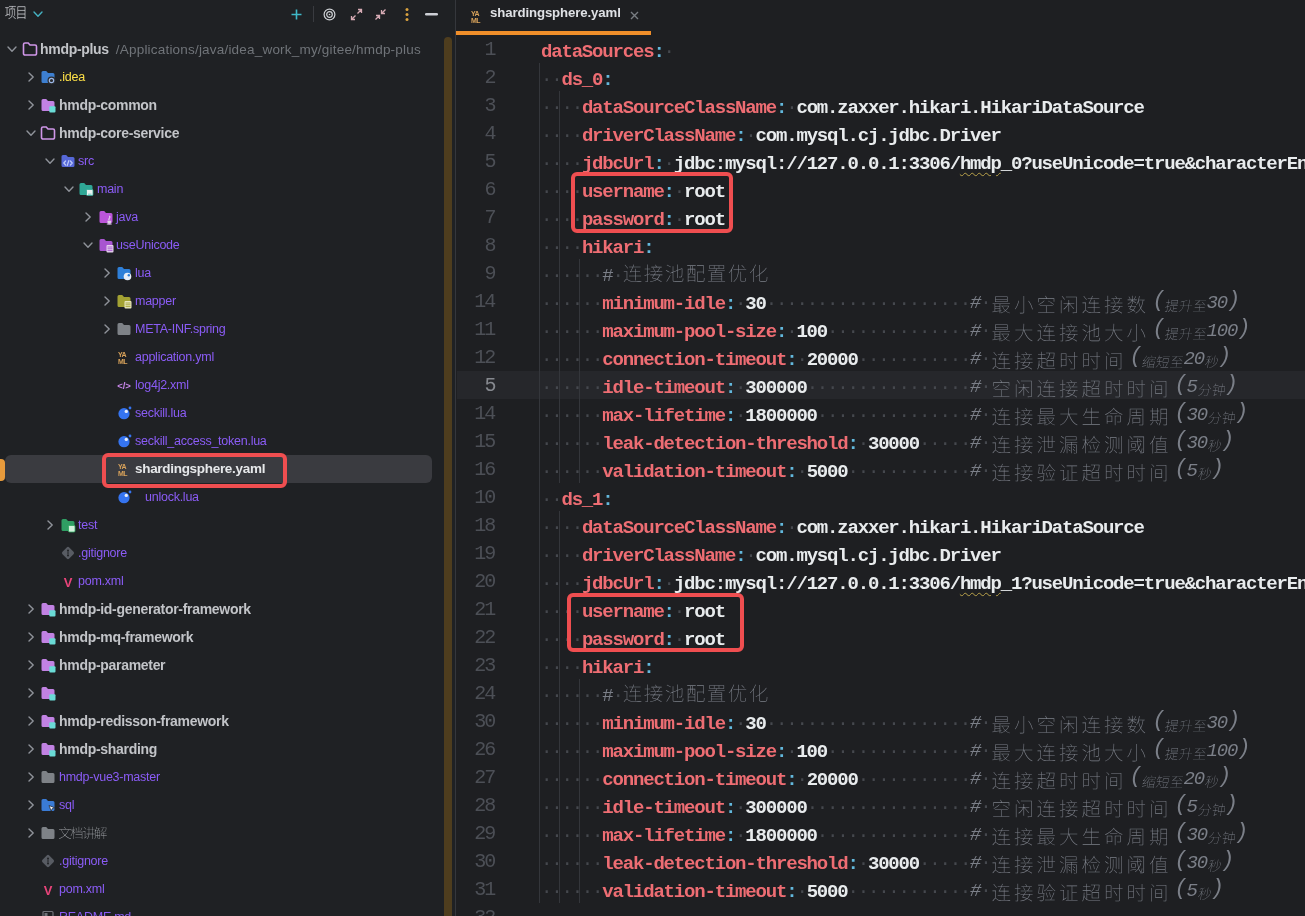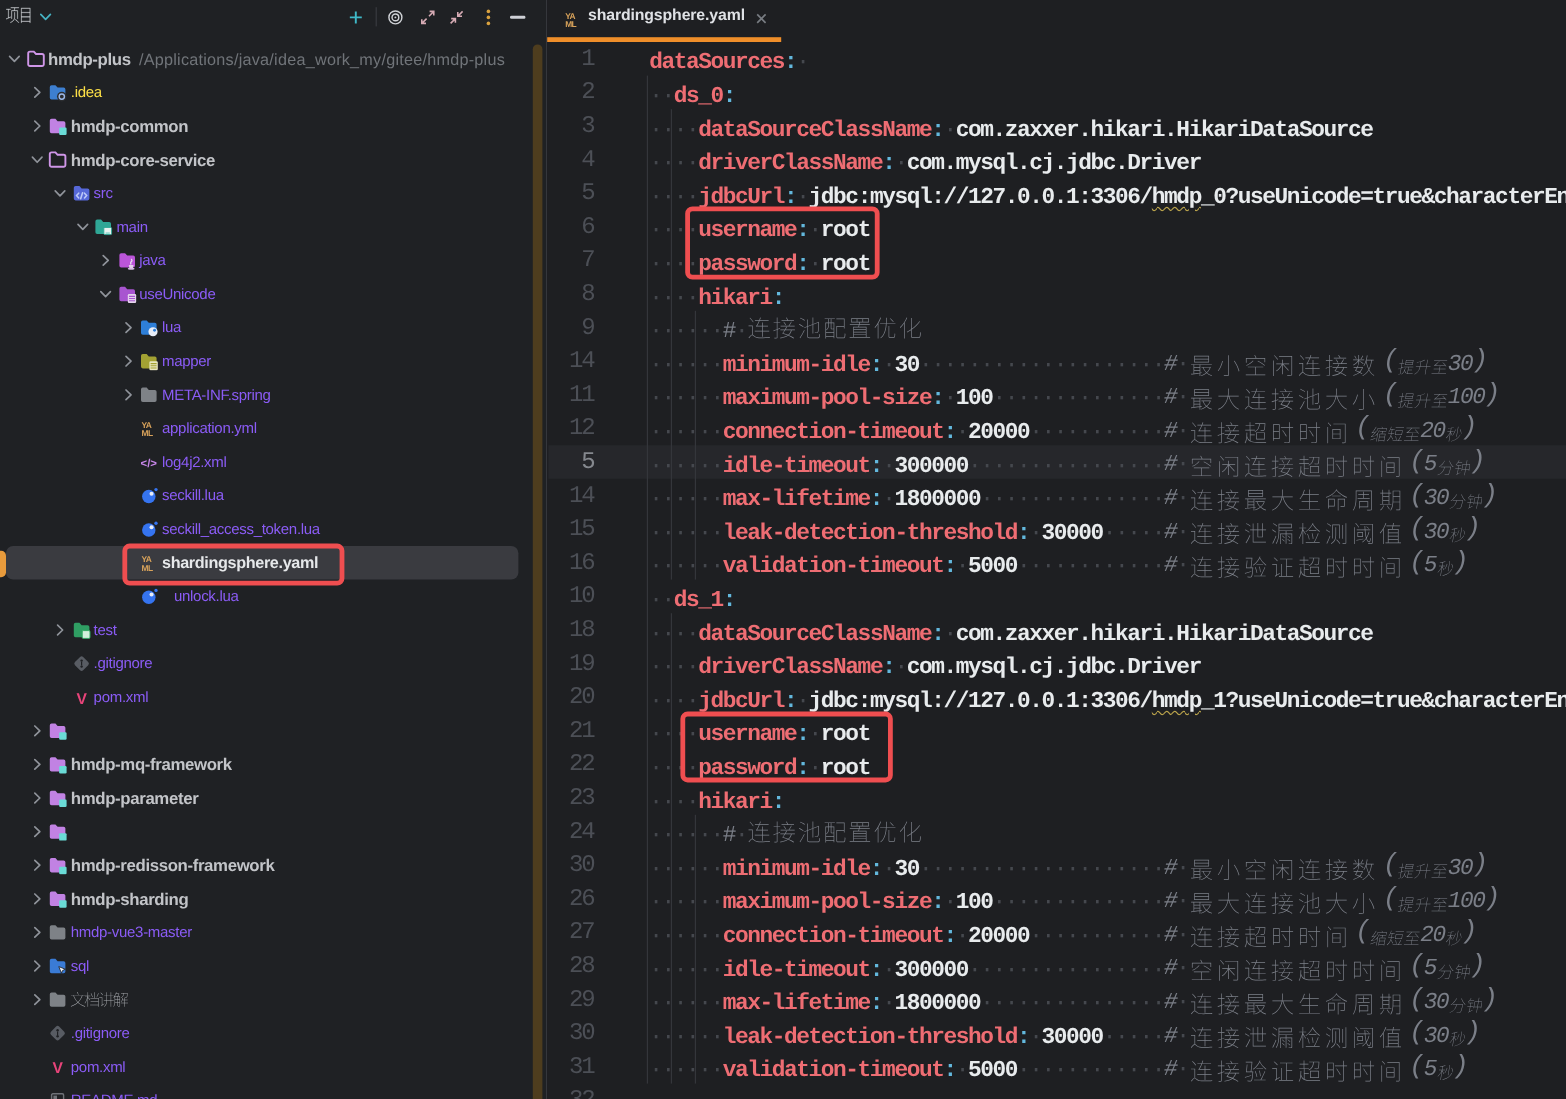--- a/index.html
+++ b/index.html
@@ -220,20 +220,21 @@
         <text x="8" y="13.5" font-size="13" font-weight="bold" fill="#e8447a" text-anchor="middle" font-family="Liberation Sans">V</text>
       </svg>
       <div class="trt" style="left:78px;top:567px"><span class="tn">pom.xml</span></div>
       <svg class="ic" style="left:23px;top:601px" width="16" height="16" viewBox="0 0 16 16">
         <path d="M6 4 l4.2 4 -4.2 4" fill="none" stroke="#8f939a" stroke-width="1.4" stroke-linecap="round" stroke-linejoin="round"></path>
       </svg>
       <svg class="ic" style="left:40px;top:601px" width="16" height="16" viewBox="0 0 16 16">
         <path d="M1.5 3.5 a1.5 1.5 0 0 1 1.5-1.5 h3.2 l1.8 2 h5 a1.5 1.5 0 0 1 1.5 1.5 v7 a1.5 1.5 0 0 1 -1.5 1.5 h-10 a1.5 1.5 0 0 1 -1.5 -1.5 z" fill="#c182e3"></path>
         <rect x="9.3" y="9.3" width="6.2" height="6.2" rx="1" fill="#6adbd6"></rect>
       </svg>
+      <div class="trt" style="left:59px;top:595px"><span class="tb">hmdp-id-generator-framework</span></div>
       <svg class="ic" style="left:23px;top:629px" width="16" height="16" viewBox="0 0 16 16">
         <path d="M6 4 l4.2 4 -4.2 4" fill="none" stroke="#8f939a" stroke-width="1.4" stroke-linecap="round" stroke-linejoin="round"></path>
       </svg>
       <svg class="ic" style="left:40px;top:629px" width="16" height="16" viewBox="0 0 16 16">
         <path d="M1.5 3.5 a1.5 1.5 0 0 1 1.5-1.5 h3.2 l1.8 2 h5 a1.5 1.5 0 0 1 1.5 1.5 v7 a1.5 1.5 0 0 1 -1.5 1.5 h-10 a1.5 1.5 0 0 1 -1.5 -1.5 z" fill="#c182e3"></path>
         <rect x="9.3" y="9.3" width="6.2" height="6.2" rx="1" fill="#6adbd6"></rect>
       </svg>
       <div class="trt" style="left:59px;top:623px"><span class="tb">hmdp-mq-framework</span></div>
       <svg class="ic" style="left:23px;top:657px" width="16" height="16" viewBox="0 0 16 16">
         <path d="M6 4 l4.2 4 -4.2 4" fill="none" stroke="#8f939a" stroke-width="1.4" stroke-linecap="round" stroke-linejoin="round"></path>

